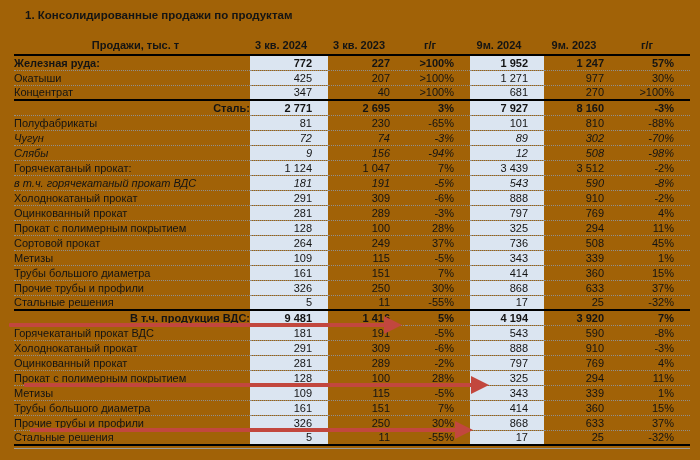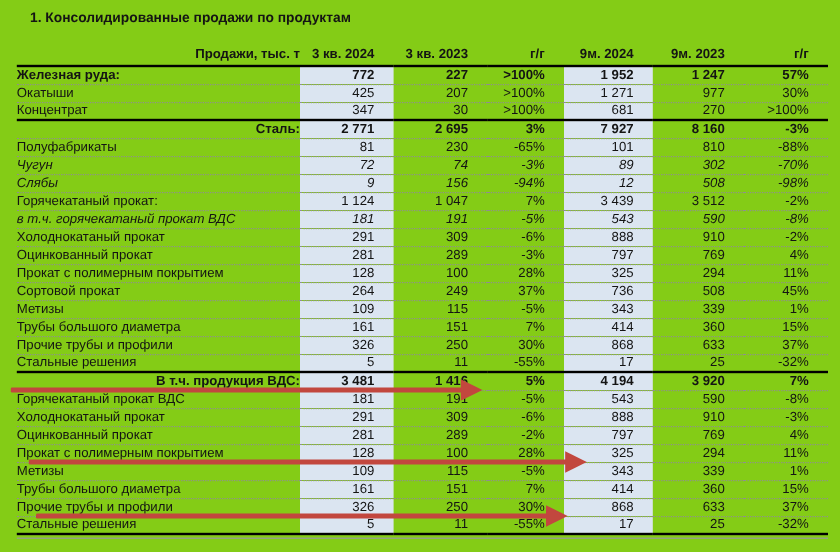--- a/index.html
+++ b/index.html
@@ -3,41 +3,41 @@
 <meta charset="utf-8">
 <style>
   * { box-sizing: border-box; }
   html, body { margin: 0; padding: 0; }
   body {
     width: 700px; height: 460px;
     background: #ffffff;
     font-family: "Liberation Sans", sans-serif;
     overflow: hidden;
   }
-  .page { position: relative; width: 700px; height: 460px; background: #84cc16; }
+  .page { position: relative; width: 700px; height: 460px; background: #a16207; }
 
   .doc-title {
     position: absolute; left: 25px; top: 9px;
     font-size: 11.5px; font-weight: 700; color: #141414;
   }
 
   .tablewrap { position: absolute; left: 14px; top: 36px; width: 676px; }
   table.sales {
     width: 676px; border-collapse: collapse; table-layout: fixed;
   }
   .sales th, .sales td {
     font-size: 11px; color: #141414;
     white-space: nowrap; overflow: hidden;
   }
   .sales thead th {
-    font-weight: 700; text-align: right; vertical-align: bottom;
+    font-weight: 700; text-align: center; vertical-align: bottom;
     height: 19px; padding: 0 16px 3px 0;
     border-bottom: 2.5px solid #000;
   }
-  .sales thead th.name-col { text-align: right; padding: 0 0 3px 7px; }
+  .sales thead th.name-col { text-align: center; padding: 0 0 3px 7px; }
   .sales tbody td {
     height: 15px; text-align: right; vertical-align: middle;
     padding: 0 16px 0 0;
   }
   .sales tbody td.name-cell { text-align: left; padding-right: 0; }
   .sales tbody tr + tr td { border-top: 1px dotted #8f8f8f; }
   .sales tbody tr.thick-top td { border-top: 2.5px solid #000; text-align: right; }
   .sales tbody tr:last-child td { border-bottom: 2.5px solid #000; }
   .sales td.hl { background: var(--hl, #dbe5f1); }
   .sales tr.section td { font-weight: 700; }
@@ -100,21 +100,21 @@
             <td class="hl">425</td>
             <td>207</td>
             <td>&gt;100%</td>
             <td class="hl">1 271</td>
             <td>977</td>
             <td>30%</td>
           </tr>
           <tr>
             <td class="name-cell ind1">Концентрат</td>
             <td class="hl">347</td>
-            <td>30</td>
+            <td>40</td>
             <td>&gt;100%</td>
             <td class="hl">681</td>
             <td>270</td>
             <td>&gt;100%</td>
           </tr>
           <tr class="section thick-top">
             <td class="name-cell ind0">Сталь:</td>
             <td class="hl">2 771</td>
             <td>2 695</td>
             <td>3%</td>
@@ -234,21 +234,21 @@
             <td class="name-cell ind1">Стальные решения</td>
             <td class="hl">5</td>
             <td>11</td>
             <td>-55%</td>
             <td class="hl">17</td>
             <td>25</td>
             <td>-32%</td>
           </tr>
           <tr class="section thick-top">
             <td class="name-cell ind0">В т.ч. продукция ВДС:</td>
-            <td class="hl">3 481</td>
+            <td class="hl">9 481</td>
             <td>1 416</td>
             <td>5%</td>
             <td class="hl">4 194</td>
             <td>3 920</td>
             <td>7%</td>
           </tr>
           <tr>
             <td class="name-cell ind1">Горячекатаный прокат ВДС</td>
             <td class="hl">181</td>
             <td>191</td>

